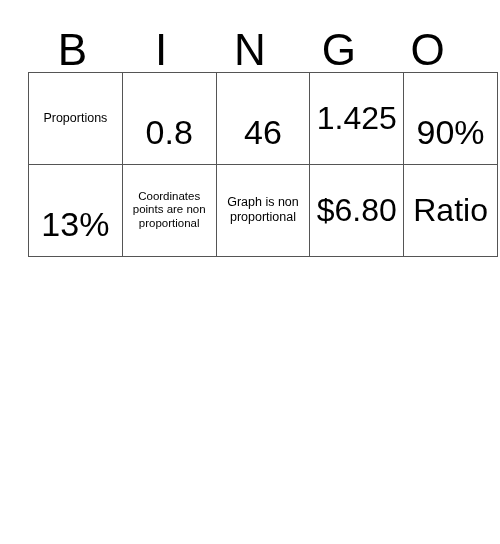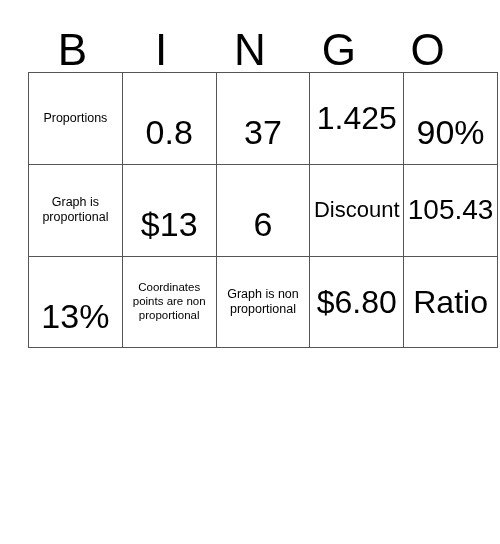--- a/index.html
+++ b/index.html
@@ -89,44 +89,27 @@
   <table id="bingo-grid">
     <tbody>
       <tr>
         <td>
             <span class="cell-text sz-xxs">Proportions</span>
           </td>
         <td>
             <span class="cell-text sz-xl">0.8</span>
           </td>
         <td>
-            <span class="cell-text sz-xl">37</span>
+            <span class="cell-text sz-xl">46</span>
           </td>
         <td>
             <span class="cell-text sz-lg">1.425</span>
           </td>
         <td>
             <span class="cell-text sz-xl">90%</span>
-          </td>
-      </tr>
-      <tr>
-        <td>
-            <span class="cell-text sz-xxs">Graph is proportional</span>
-          </td>
-        <td>
-            <span class="cell-text sz-xl">$13</span>
-          </td>
-        <td>
-            <span class="cell-text sz-xl">6</span>
-          </td>
-        <td>
-            <span class="cell-text sz-sm">Discount</span>
-          </td>
-        <td>
-            <span class="cell-text sz-md">105.43</span>
           </td>
       </tr>
       <tr>
         <td>
             <span class="cell-text sz-xl">13%</span>
           </td>
         <td>
             <span class="cell-text sz-tiny">Coordinates points are non proportional</span>
           </td>
         <td>

